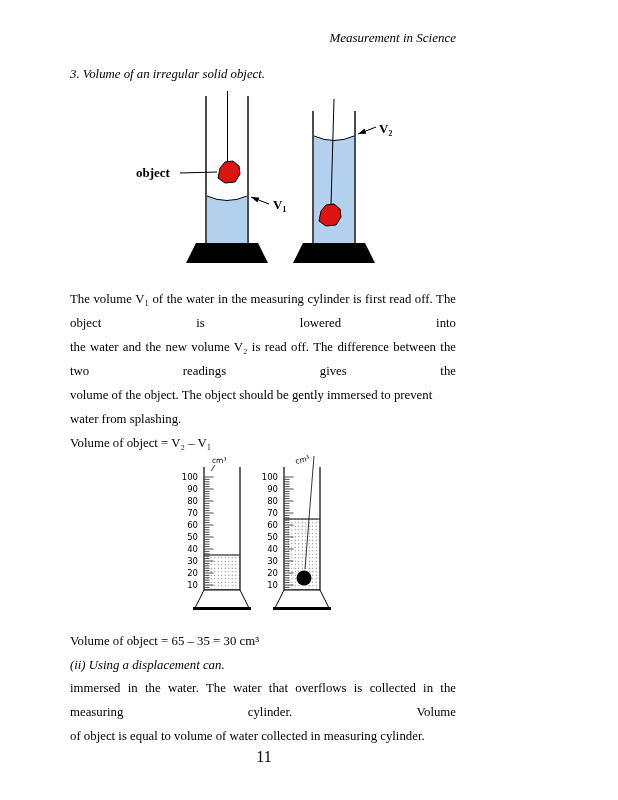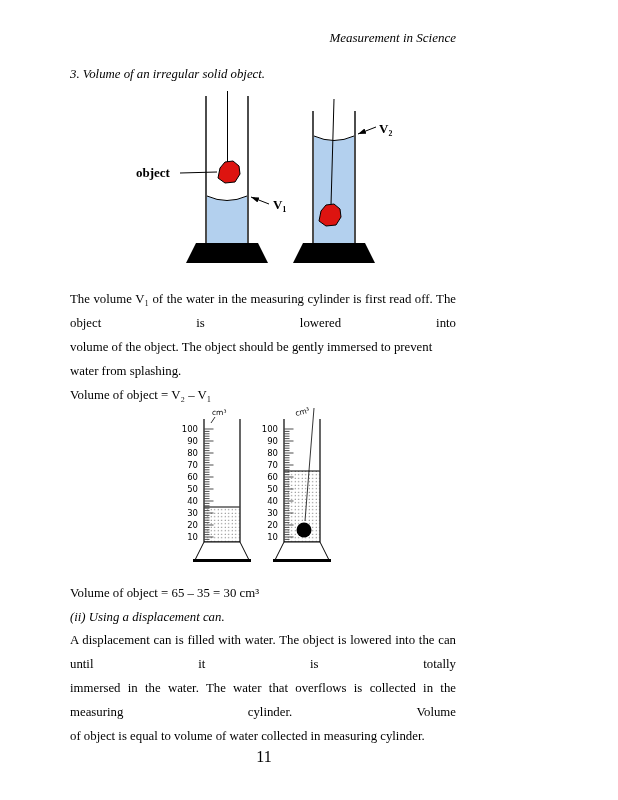--- a/index.html
+++ b/index.html
@@ -69,20 +69,21 @@
         <path d="M193,120 L198,114 L206,113 L212,118 L213,126 L208,134 L198,135 L191,130 Z" stroke="#000" stroke-width="1" fill="#dd1410"></path>
         <polygon points="175,152 237,152 247,172 165,172" fill="#000"></polygon>
       </g>
       <line x1="248" y1="36" x2="230" y2="43" stroke="#000" stroke-width="1" marker-end="url(#arr)"></line>
       <text class="figlabel" x="251" y="42">V₂</text>
     </svg>
   </div>
 
   <div class="para">
     <div class="line just">The volume V₁ of the water in the measuring cylinder is first read off. The object is lowered into</div>
+    <div class="line just">the water and the new volume V₂ is read off. The difference between the two readings gives the</div>
     <div class="line">volume of the object. The object should be gently immersed to prevent water from splashing.</div>
     <div class="line">Volume of object =  V₂ – V₁</div>
   </div>
 
   <div class="figwrap fig2">
     <svg width="190" height="162" viewBox="0 0 190 162">
       <defs>
         <pattern id="dots" width="3.5" height="3.5" patternUnits="userSpaceOnUse">
           <circle cx="1.2" cy="1.2" r="0.55" fill="#444"></circle>
         </pattern>
@@ -231,20 +232,19 @@
         <line x1="105" y1="153.5" x2="163" y2="153.5" stroke="#000" stroke-width="3"></line>
       </g>
     </svg>
   </div>
 
   <div class="result-line">Volume of object =  65 – 35 =  30 cm³</div>
 
   <div class="h-bi mt-hii">(ii) Using a displacement can.</div>
 
   <div class="para para2">
-    <div class="line just">A displacement can is filled with water. The object is lowered into the can until it is totally</div>
     <div class="line just">immersed in the water. The water that overflows is collected in the measuring cylinder. Volume</div>
     <div class="line">of object is equal to volume of water collected in measuring cylinder.</div>
   </div>
 
   <div class="page-number">11</div>
 
 </div>
 
 </body></html>

